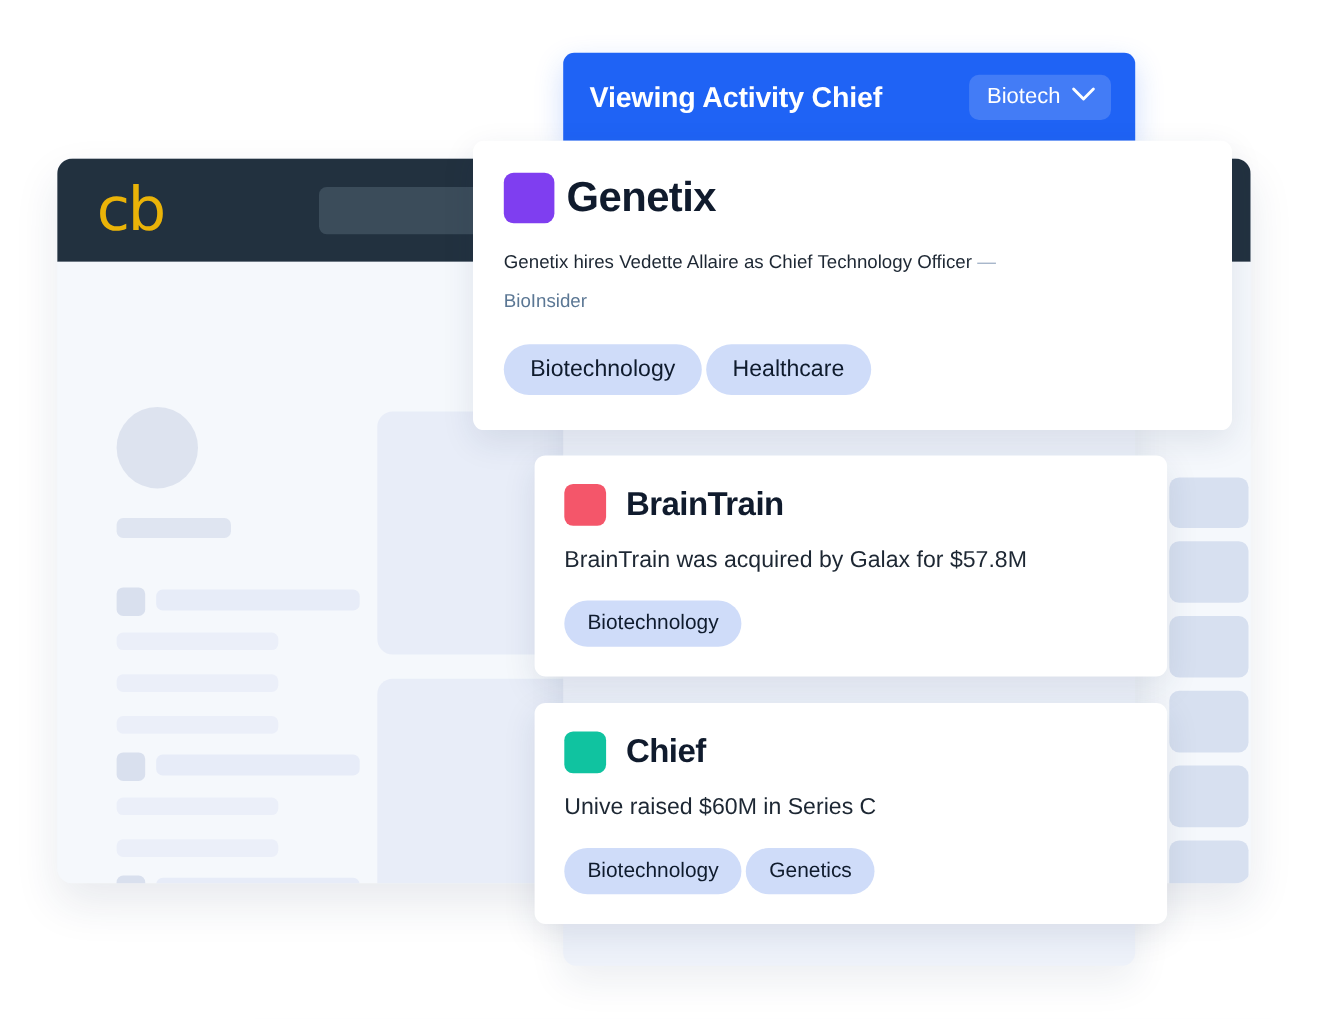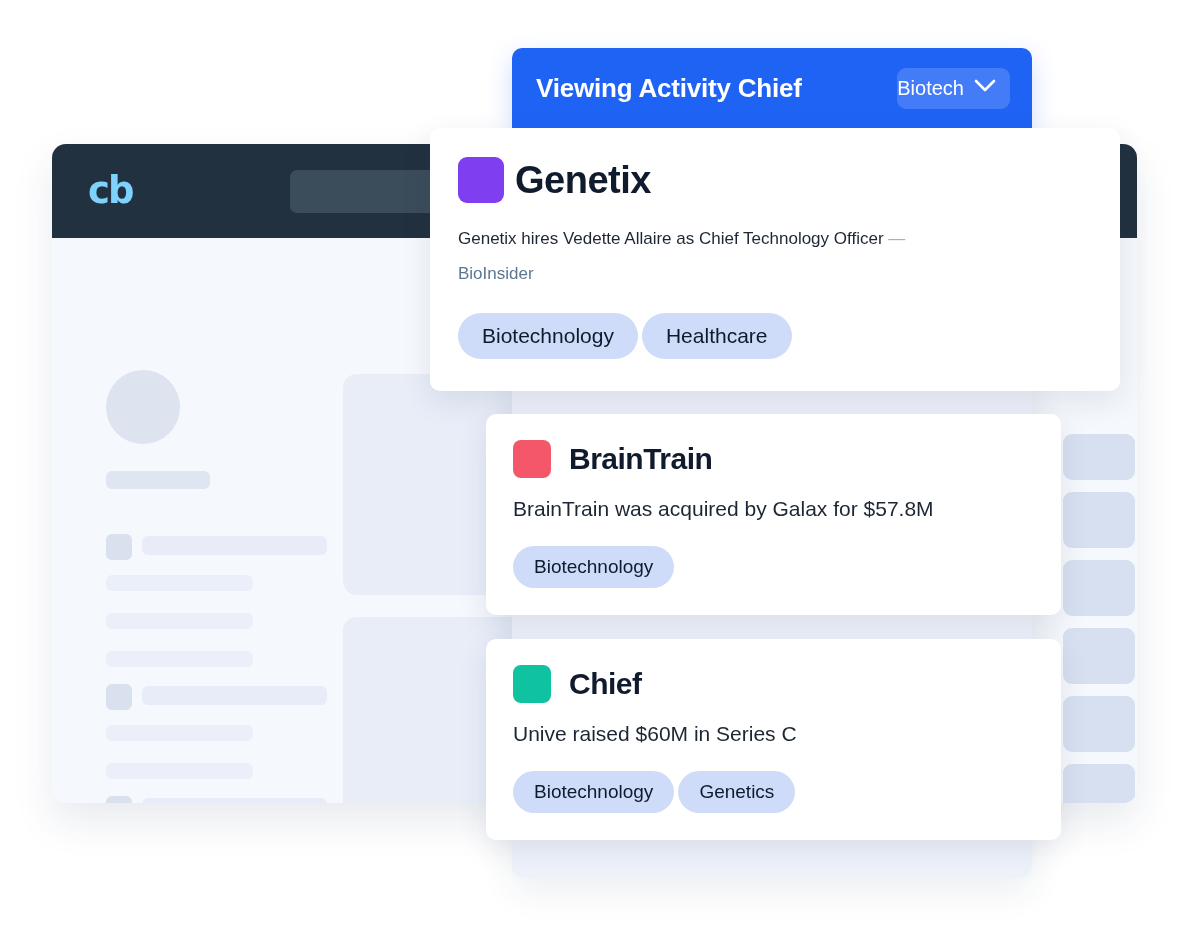--- a/index.html
+++ b/index.html
@@ -37,24 +37,24 @@
     left: 0; top: 0;
     width: 100%;
     height: 94px;
     background: #22313f;
   }
 
   .cb-logo {
     position: absolute;
     left: 36px;
     top: 19px;
-    font-size: 37px;
+    font-size: 55px;
     line-height: 55px;
-    font-weight: 700;
-    color: #7dd3fc;
+    font-weight: 400;
+    color: #eab308;
     letter-spacing: -2px;
     font-family: "DejaVu Sans", sans-serif;
   }
 
   .header-searchbar {
     position: absolute;
     left: 238px;
     top: 26px;
     width: 430px;
     height: 43px;
@@ -132,21 +132,21 @@
     letter-spacing: -0.2px;
     white-space: nowrap;
   }
   .banner-select {
     margin-left: auto;
     display: flex;
     align-items: center;
     gap: 10px;
     background: rgba(255,255,255,0.16);
     border-radius: 9px;
-    padding: 9px 14px 9px 0;
+    padding: 9px 14px 9px 16px;
   }
   .banner-select-label {
     color: #ffffff;
     font-size: 20px;
     font-weight: 400;
     white-space: nowrap;
   }
   .chev { display: block; }
 
   

